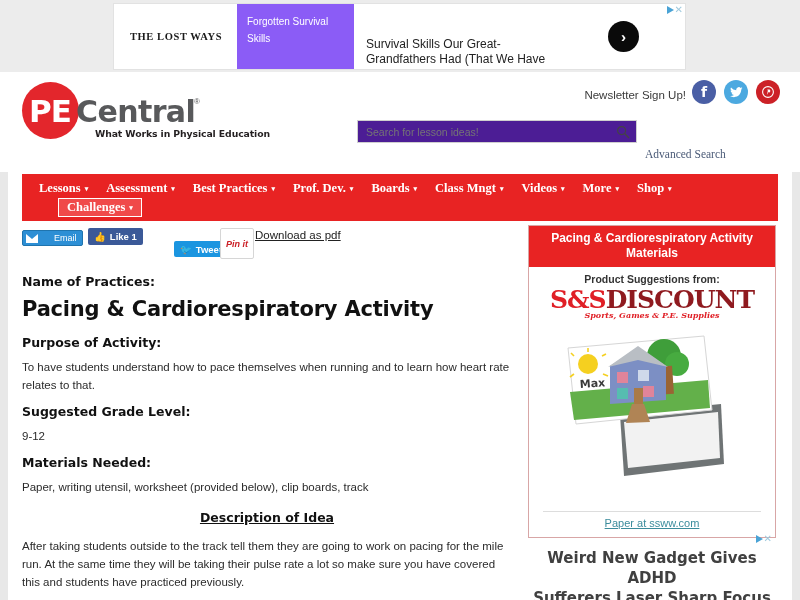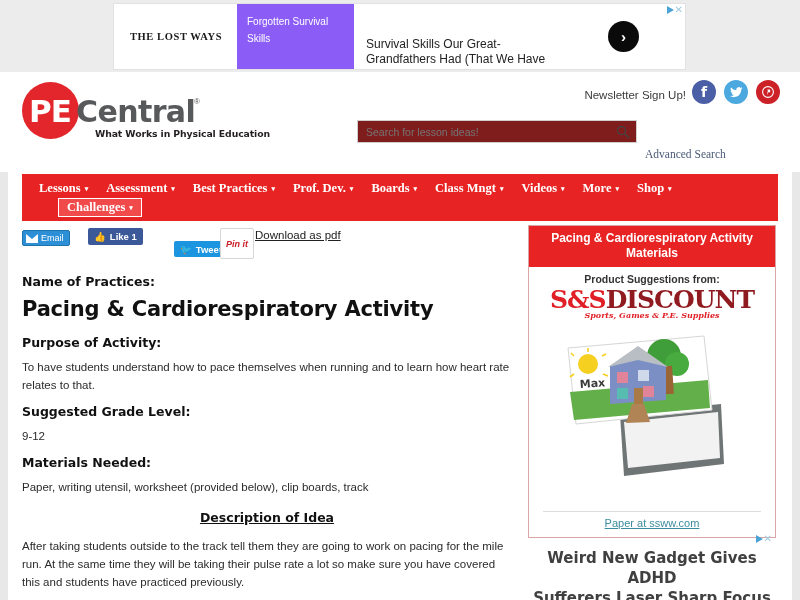--- a/index.html
+++ b/index.html
@@ -151,21 +151,21 @@
     font-weight: 700;
     font-family: "DejaVu Sans", sans-serif;
   }
   .soc.fb { background: #4a5fa5; }
   .soc.tw { background: #4ca9e0; }
   .soc.pi { background: #cc2127; }
   .search-box {
     position: absolute; left: 357px; top: 48px;
     width: 280px; height: 23px;
     border: 1px solid #cfcfcf;
-    background: #7f1d1d;
+    background: #4c1d95;
   }
   .search-input {
     position: absolute; left: 6px; top: 0;
     width: 240px; height: 21px;
     border: none; outline: none;
     font-size: 10.5px;
     color: #a8a8a8;
     background: transparent;
     font-family: "Liberation Sans", sans-serif;
   }
@@ -218,21 +218,21 @@
     height: 36px;
   }
   .btn-email {
     position: absolute; left: 0; top: 2px;
     height: 16px;
     background: #2d8fd5;
     border: 1px solid #1f74ae;
     color: #fff;
     font-size: 9px;
     padding: 0 5px 0 3px;
-    display: flex; align-items: center; gap: 3px;
+    display: flex; align-items: center; gap: 16px;
     border-radius: 2px;
   }
   .btn-email .env {
     width: 12px; height: 9px;
     background: #fff;
     position: relative;
   }
   .btn-email .env:after {
     content: "";
     position: absolute; left: 0; top: 0;

